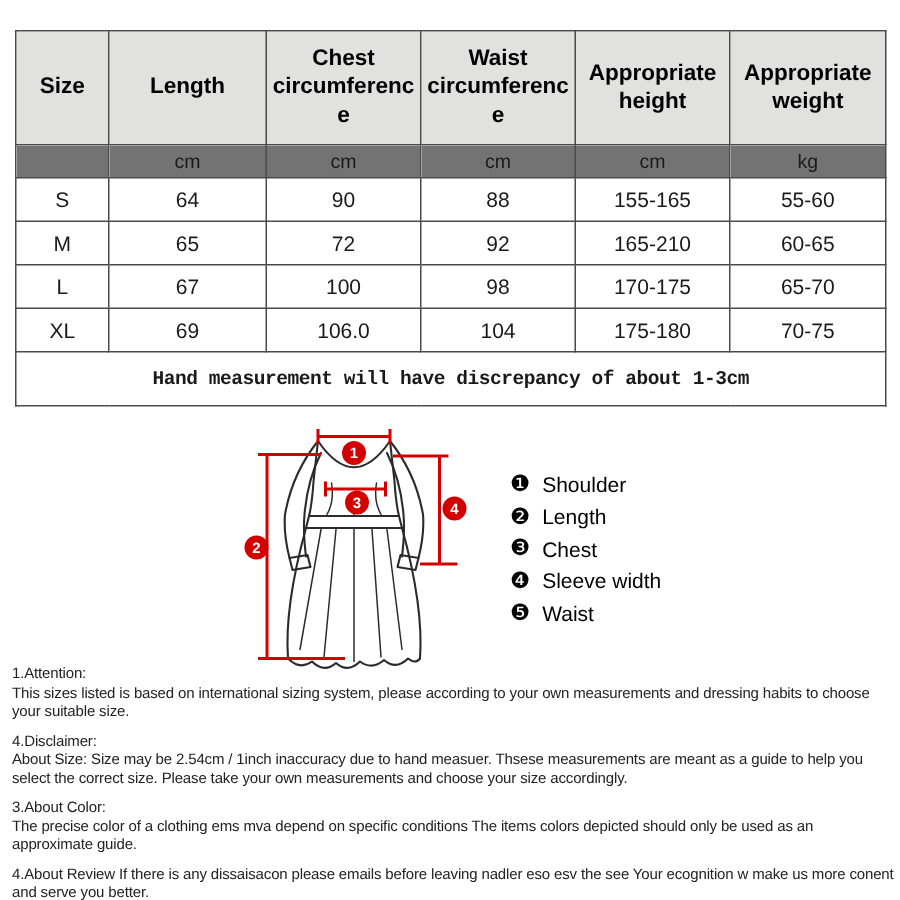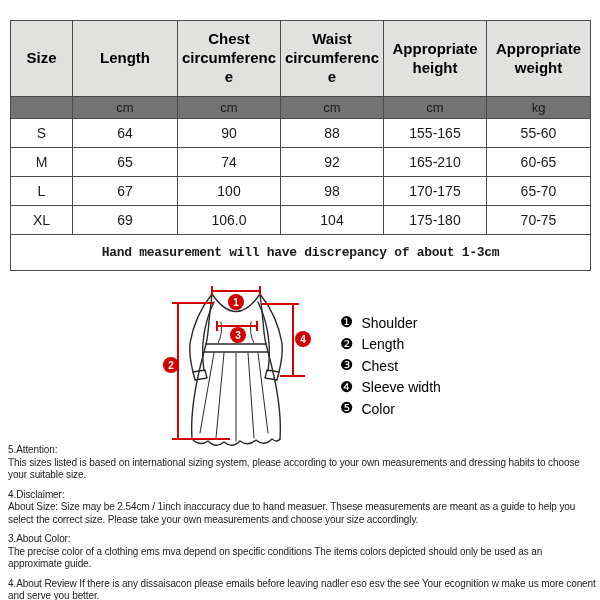--- a/index.html
+++ b/index.html
@@ -75,21 +75,21 @@
         <td>S</td>
         <td>64</td>
         <td>90</td>
         <td>88</td>
         <td>155-165</td>
         <td>55-60</td>
       </tr>
       <tr class="data">
         <td>M</td>
         <td>65</td>
-        <td>74</td>
+        <td>72</td>
         <td>92</td>
         <td>165-210</td>
         <td>60-65</td>
       </tr>
       <tr class="data">
         <td>L</td>
         <td>67</td>
         <td>100</td>
         <td>98</td>
         <td>170-175</td>
@@ -168,27 +168,27 @@
     <div class="legend-item">
       <span class="legend-bullet">❸</span>
       <span>Chest</span>
     </div>
     <div class="legend-item">
       <span class="legend-bullet">❹</span>
       <span>Sleeve width</span>
     </div>
     <div class="legend-item">
       <span class="legend-bullet">❺</span>
-      <span>Color</span>
+      <span>Waist</span>
     </div>
   </div>
 
   <div class="notes">
     <div class="note">
-      <div class="note-heading">5.Attention:</div>
+      <div class="note-heading">1.Attention:</div>
       <div class="note-body">This sizes listed is based on international sizing system, please according to your own measurements and dressing habits to choose your suitable size.</div>
     </div>
     <div class="note">
       <div class="note-heading">4.Disclaimer:</div>
       <div class="note-body">About Size: Size may be 2.54cm / 1inch inaccuracy due to hand measuer. Thsese measurements are meant as a guide to help you select the correct size. Please take your own measurements and choose your size accordingly.</div>
     </div>
     <div class="note">
       <div class="note-heading">3.About Color:</div>
       <div class="note-body">The precise color of a clothing ems mva depend on specific conditions The items colors depicted should only be used as an approximate guide.</div>
     </div>

